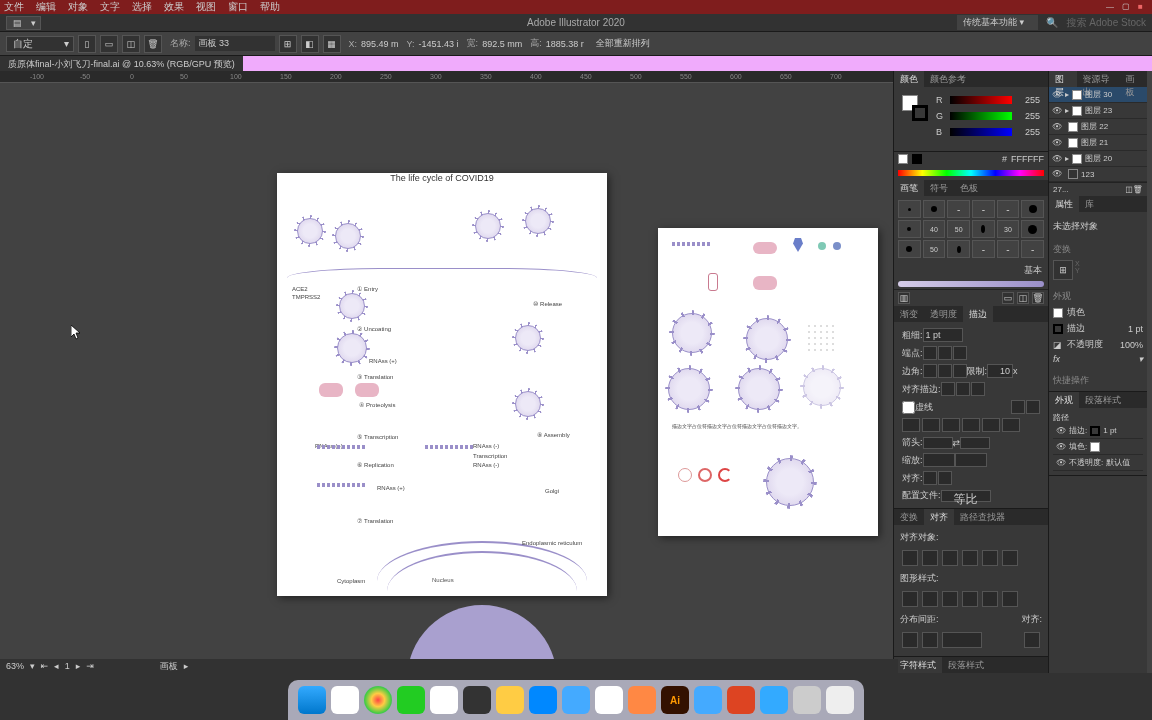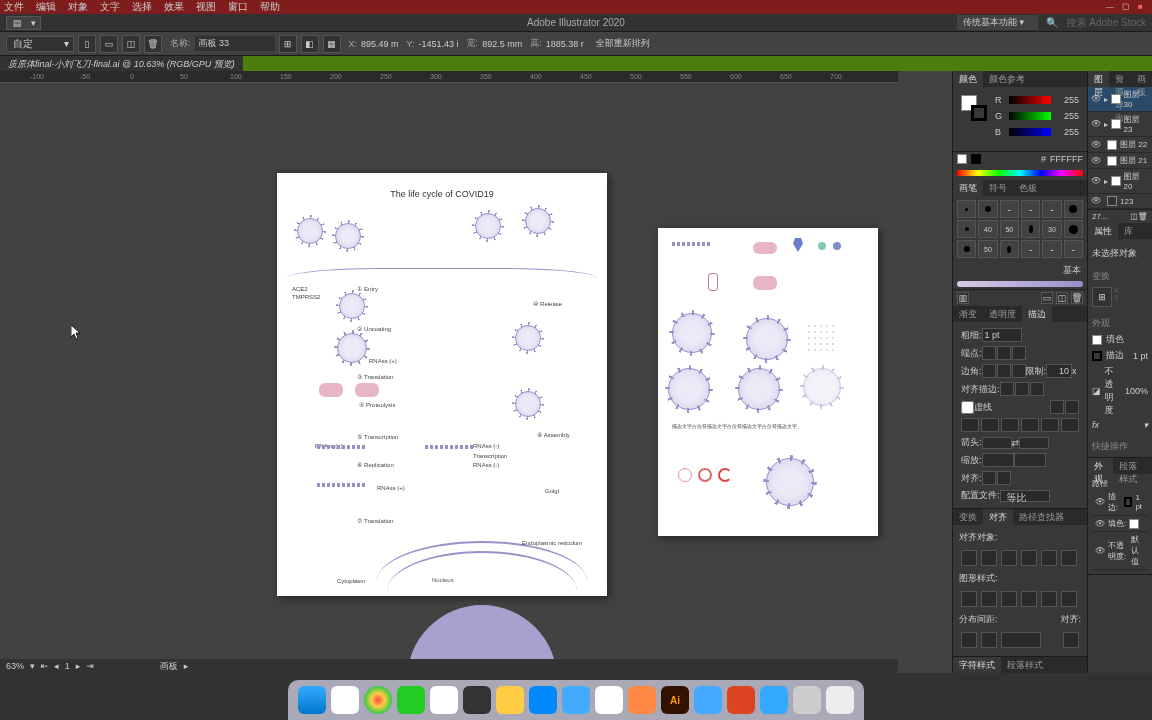--- a/index.html
+++ b/index.html
@@ -22,28 +22,28 @@
 .prop-label{font-size:9px;color:#aaa;margin-left:4px;}
 .prop-input{background:#323232;border:none;color:#ccc;padding:2px 4px;font-size:9px;width:64px;height:15px;}
 .prop-val{font-size:9px;color:#ccc;}
 .doc-tab{background:#323232;height:15px;padding:2px 8px;font-size:9px;color:#ccc;display:inline-block;}
 .ruler-h{background:#2a2a2a;height:12px;border-bottom:1px solid #555;position:relative;font-size:7px;color:#888;}
 .ruler-h span{position:absolute;top:2px;}
 .canvas-area{position:relative;height:602px;background:#424242;}
 .canvas-inner{position:absolute;left:0px;top:0;right:254px;bottom:12px;background:#424242;overflow:hidden;}
 .artboard1{position:absolute;left:277px;top:102px;width:330px;height:423px;background:#fff;box-shadow:2px 2px 8px rgba(0,0,0,0.5);}
 .artboard2{position:absolute;left:658px;top:157px;width:220px;height:308px;background:#fff;box-shadow:2px 2px 8px rgba(0,0,0,0.5);}
-.art-title{text-align:center;font-size:9px;color:#333;padding-top:16px;}
+.art-title{text-align:center;font-size:9px;color:#333;padding-top:0;}
 .diagram-text{font-size:6px;color:#444;position:absolute;}
 .virus{width:26px;height:26px;border-radius:50%;border:1px solid #9a8fc9;position:absolute;background:radial-gradient(circle,#ede9f7 40%,#d5cce8);}
 .virus::before{content:"";position:absolute;inset:-4px;border-radius:50%;background:repeating-conic-gradient(#9a8fc9 0 6deg,transparent 6deg 30deg);-webkit-mask:radial-gradient(circle,transparent 55%,#000 55%);mask:radial-gradient(circle,transparent 55%,#000 55%);}
 .membrane{position:absolute;left:10px;top:95px;width:310px;height:10px;border-top:1.5px solid #9a8fc9;border-radius:60% 60% 0 0/200% 200% 0 0;}
 .nucleus{position:absolute;left:130px;top:432px;width:150px;height:150px;border-radius:50%;background:#a9a0cf;}
 .er{position:absolute;left:100px;top:368px;width:210px;height:80px;border-top:2px solid #9a8fc9;border-radius:50% 50% 0 0;}
-.right-panels{position:absolute;right:0;top:0;width:200px;bottom:0;display:flex;}
+.right-panels{position:absolute;right:0;top:0;width:259px;bottom:0;display:flex;}
 .panel-col{width:155px;background:#383838;border-left:1px solid #1a1a1a;display:flex;flex-direction:column;}
 .panel-col2{width:99px;background:#383838;border-left:1px solid #1a1a1a;}
 .panel-tabs{display:flex;height:16px;background:#2a2a2a;font-size:9px;}
 .panel-tab{padding:2px 6px;color:#999;}
 .panel-tab.active{background:#383838;color:#ddd;}
 .panel-body{padding:4px;border-bottom:1px solid #1a1a1a;}
 .color-sliders{padding:4px;}
 .slider-row{display:flex;align-items:center;gap:4px;margin-bottom:6px;}
 .slider-label{width:10px;font-size:9px;}
 .slider-track{flex:1;height:8px;background:linear-gradient(to right,#000,#f00);position:relative;}
@@ -122,21 +122,21 @@
   <span class="prop-val">895.49 m</span>
   <span class="prop-label">Y:</span>
   <span class="prop-val">-1451.43 i</span>
   <span class="prop-label">宽:</span>
   <span class="prop-val">892.5 mm</span>
   <span class="prop-label">高:</span>
   <span class="prop-val">1885.38 r</span>
   <span style="margin-left:8px;font-size:9px;">全部重新排列</span>
 </div>
 
-<div style="background:#4d7c0f;font-style:italic;">
+<div style="background:#f0abfc;">
   <span class="doc-tab">质原体final-小刘飞刀-final.ai @ 10.63% (RGB/GPU 预览)</span>
 </div>
 
 <div class="canvas-area">
   <div class="canvas-inner">
     <div class="ruler-h">
       <span style="left:30px">-100</span>
         <span style="left:80px">-50</span>
         <span style="left:130px">0</span>
         <span style="left:180px">50</span>
@@ -388,21 +388,21 @@
           </div>
         <div class="row">
             <span>对齐:</span>
             <div class="btn-grp">
               <span></span>
               <span></span>
             </div>
           </div>
         <div class="row">
             <span>配置文件:</span>
-            <div class="arrow-sel" style="width:50px;"><span style="font-size:10px;padding-left:6px;">等比</span></div>
+            <div class="arrow-sel" style="width:50px;"><span style="font-size:12px;padding-left:12px;">等比</span></div>
           </div>
       </div>
 
       <div class="panel-tabs">
         <div class="panel-tab">变换</div>
         <div class="panel-tab active">对齐</div>
         <div class="panel-tab">路径查找器</div>
       </div>
       <div class="panel-body">
         <div style="font-size:9px;padding:2px;">对齐对象:</div>

